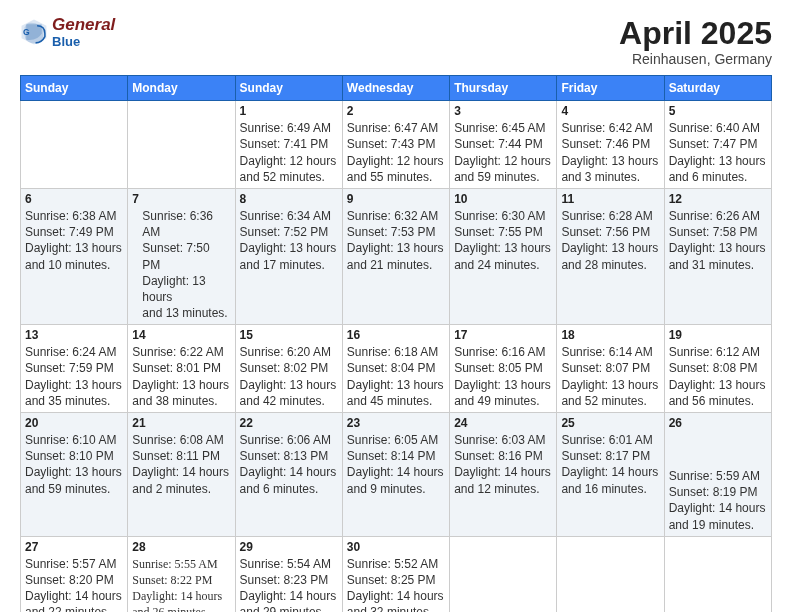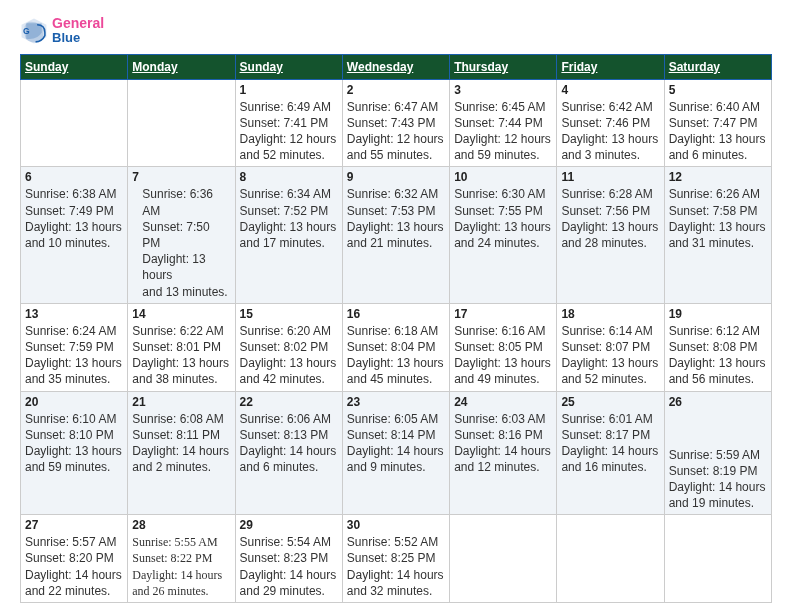--- a/index.html
+++ b/index.html
@@ -27,23 +27,24 @@
       display: flex;
       align-items: center;
       gap: 4px;
     }
     .logo-text {
       display: flex;
       flex-direction: column;
       line-height: 1.1;
     }
     .logo-general {
-      font-size: 14px;
-      font-weight: bold;
-      color: #ec4899;
+      font-size: 17px;
+      font-weight: bold;
+      color: #7f1d1d;
+      font-style: italic;
     }
     .logo-blue {
       font-size: 13px;
       font-weight: bold;
       color: #1a5fac;
     }
     .logo-icon {
       width: 28px;
       height: 28px;
     }
@@ -92,41 +93,45 @@
       margin-bottom: 2px;
     }
     .day-info {
       font-size: 12px;
       line-height: 1.35;
       color: #333;
     }
     .empty { background: #fff; }
     .calendar tr:nth-child(odd) td { background: #fff; }
     .calendar tr:nth-child(even) td { background: #f0f4f8; }
-    .calendar thead tr th { background: #14532d; text-decoration: underline; }
+    .calendar thead tr th { background: #3b82f6; }
   </style>
 </head>
 <body>
 
 <div class="page">
   <div class="header">
     <div class="logo">
       <svg class="logo-icon" viewBox="0 0 36 36">
         <polygon points="18,2 34,10 34,26 18,34 2,26 2,10" fill="#1a5fac" opacity="0.15"></polygon>
         <polygon points="20,4 34,12 30,28 18,34 6,28 2,12 16,4" fill="#1a5fac" opacity="0.0"></polygon>
         <path d="M8,8 L28,8 L28,20 Q22,30 8,28 Z" fill="#1a5fac" opacity="0.25"></path>
         <path d="M14,6 Q26,6 30,16 L30,26 Q24,34 14,32 Q6,30 6,22 L6,12 Q8,6 14,6Z" fill="#1a5fac" opacity="0.18"></path>
         <text x="4" y="22" font-size="11" font-weight="bold" fill="#1a5fac" font-family="Arial">G</text>
         <path d="M22,10 Q32,10 32,20 L32,24 Q28,32 20,32" fill="none" stroke="#1a5fac" stroke-width="2"></path>
       </svg>
       <div class="logo-text">
         <span class="logo-general">General</span>
         <span class="logo-blue">Blue</span>
       </div>
     </div>
+    <div class="title-block">
+      <div class="main-title">April 2025</div>
+      <div class="subtitle">Reinhausen, Germany</div>
+    </div>
   </div>
 
   <table class="calendar" id="cal-table">
     <thead>
       <tr id="header-row">
           <th>Sunday</th>
           <th>Monday</th>
           <th>Sunday</th>
           <th>Wednesday</th>
           <th>Thursday</th>

